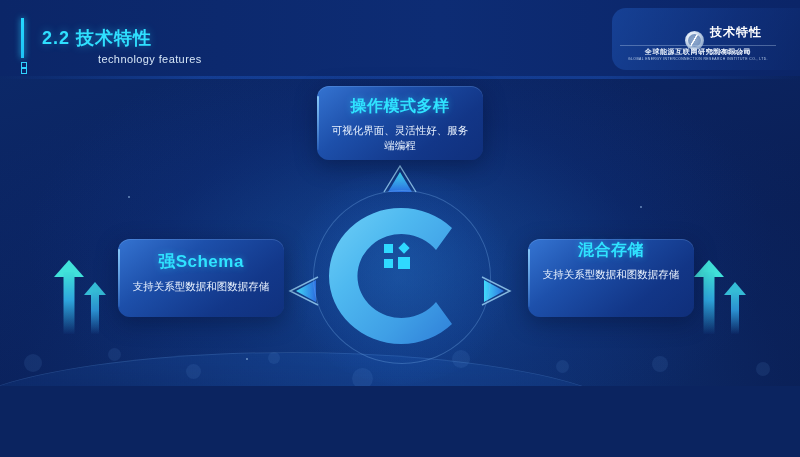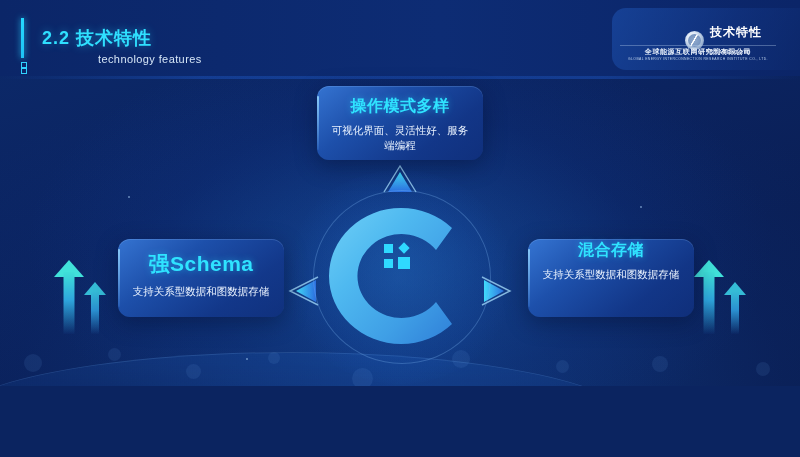--- a/index.html
+++ b/index.html
@@ -115,21 +115,21 @@
     color:#2fe3ff;font-weight:700;letter-spacing:.5px;
     text-shadow:0 0 7px rgba(40,215,255,0.45);
   }
   .fbox .fdesc{color:#eaf3ff;line-height:1.45;}
 
   #box-top{left:317px;top:86px;width:166px;height:74px;}
   #box-top .ftitle{font-size:16px;margin-top:10px;}
   #box-top .fdesc{font-size:10.5px;margin:6px 12px 0;}
 
   #box-left{left:118px;top:239px;width:166px;height:78px;}
-  #box-left .ftitle{font-size:21px;margin-top:11px;}
+  #box-left .ftitle{font-size:17px;margin-top:11px;}
   #box-left .fdesc{font-size:10.5px;margin:6px 12px 0;}
 
   #box-right{left:528px;top:239px;width:166px;height:78px;}
   #box-right .ftitle{font-size:16px;margin-top:1px;}
   #box-right .fdesc{font-size:10.5px;margin:6px 12px 16px;}
 
   
   .ring-wrap{position:absolute;left:305px;top:188px;width:190px;height:176px;}
   .halo{
     position:absolute;left:-22px;top:-18px;width:234px;height:214px;border-radius:50%;

